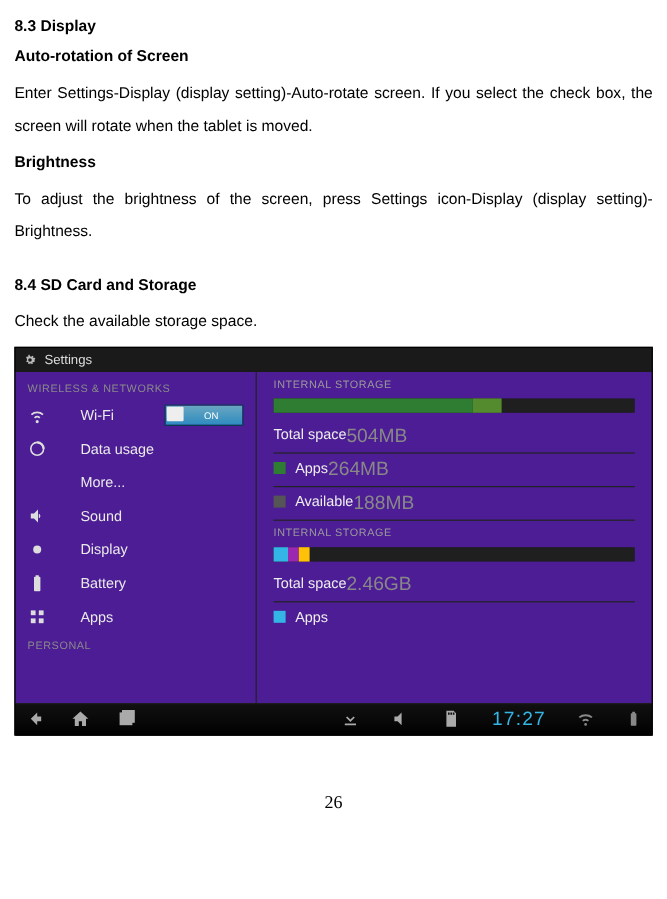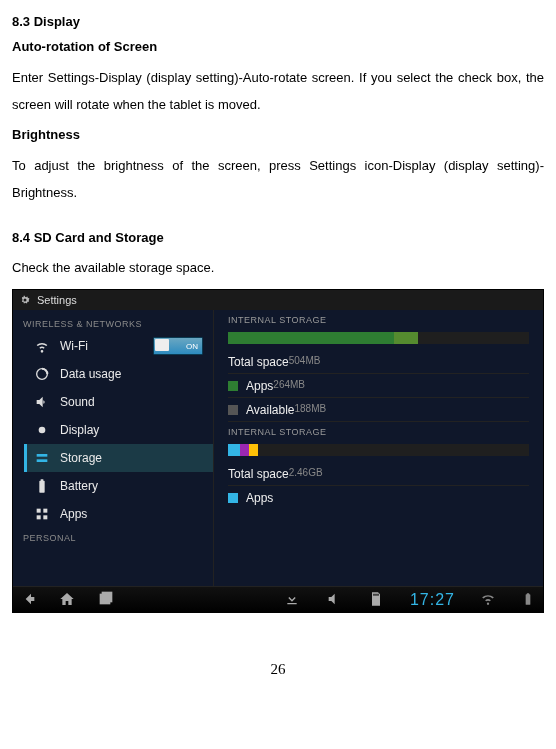--- a/index.html
+++ b/index.html
@@ -44,64 +44,63 @@
     padding: 0 6px;
   }
   .statusbar .gear {
     width: 12px; height: 12px; margin-right: 6px;
     display: inline-block;
   }
   .statusbar .gear svg { width:12px; height:12px; }
   .content-area {
     display: flex;
     height: 276px;
-    background: #0f172a;
+    background: #4c1d95;
   }
   .left-pane {
     width: 200px;
     border-right: 1px solid #222;
     padding-top: 4px;
     overflow: hidden;
   }
   .cat-header {
     color: #8a8a8a;
     font-size: 9px;
     letter-spacing: 0.5px;
     padding: 5px 10px 3px 10px;
   }
   .setting-row {
     display: flex;
     align-items: center;
     height: 28px;
     padding: 0 10px;
     color: #eaeaea;
     font-size: 12px;
-    gap: 10px;
-    margin-left: 11px;
+    gap: 28px;
   }
   .setting-row.selected {
     background: #1b3a46;
     border-left: 3px solid #33b5e5;
     padding-left: 7px;
   }
   .setting-row .icon {
     width: 16px; height: 16px; display:flex; align-items:center; justify-content:center;
     color: #ddd;
   }
   .setting-row .icon svg { width:16px; height:16px; }
   .toggle-on {
     margin-left: auto;
     width: 44px; height: 16px;
     background: linear-gradient(#6aa7c2,#2d8bbf);
     border: 1px solid #0a3a52;
     border-radius: 1px;
     color: #fff;
     font-size: 8px;
     display:flex; align-items:center; justify-content:flex-end;
-    padding-right:4px;
+    padding-right:20px;
     position:relative;
   }
   .toggle-on::before{
     content:"";
     position:absolute;
     left:1px; top:1px;
     width:14px; height:12px;
     background:#eee;
     border-radius:1px;
   }
@@ -130,21 +129,21 @@
     display: flex;
     gap: 8px;
     align-items: flex-start;
   }
   .rp-row .sw {
     width: 10px; height: 10px; margin-top:2px;
     flex-shrink: 0;
   }
   .rp-row .labels { display:flex; flex-direction:row; }
   .rp-row .main-l { color:#eee; font-size:12px; }
-  .rp-row .sub-l { color:#888; font-size:10px; }
+  .rp-row .sub-l { color:#888; font-size:16px; }
   .navbar {
     height: 26px;
     background: linear-gradient(#111,#000);
     border-top: 1px solid #222;
     display: flex;
     align-items: center;
     padding: 0 8px;
     gap: 22px;
   }
   .navbar .nav-left { display:flex; gap:22px; align-items:center; }
@@ -205,49 +204,44 @@
       <div class="setting-row">
         <span class="icon">
           <svg viewBox="0 0 24 24" fill="none" stroke="#ddd" stroke-width="2">
               <circle cx="12" cy="12" r="8"></circle>
               <path d="M12 4a8 8 0 018 8" stroke="#ddd" stroke-width="3"></path>
             </svg>
         </span>
         <span>Data usage</span>
       </div>
 
+      <div class="setting-row">
+        <span class="icon"></span>
+        <span>More...</span>
+      </div>
 
 
       <div class="setting-row">
         <span class="icon">
           <svg viewBox="0 0 24 24" fill="#ddd">
               <path d="M4 9v6h4l5 5V4L8 9H4zm12 3a3 3 0 00-2-2.8v5.6A3 3 0 0016 12z"></path>
             </svg>
         </span>
         <span>Sound</span>
       </div>
 
       <div class="setting-row">
         <span class="icon">
           <svg viewBox="0 0 24 24" fill="#ddd">
               <circle cx="12" cy="12" r="5"></circle>
             </svg>
         </span>
         <span>Display</span>
       </div>
 
-      <div class="setting-row selected">
-        <span class="icon">
-          <svg viewBox="0 0 24 24" fill="#33b5e5">
-              <rect x="4" y="6" width="16" height="4"></rect>
-              <rect x="4" y="14" width="16" height="4"></rect>
-            </svg>
-        </span>
-        <span>Storage</span>
-      </div>
 
       <div class="setting-row">
         <span class="icon">
           <svg viewBox="0 0 24 24" fill="#ddd">
               <path d="M15 4h-1V2h-4v2H9a1 1 0 00-1 1v16a1 1 0 001 1h6a1 1 0 001-1V5a1 1 0 00-1-1z"></path>
             </svg>
         </span>
         <span>Battery</span>
       </div>
 

